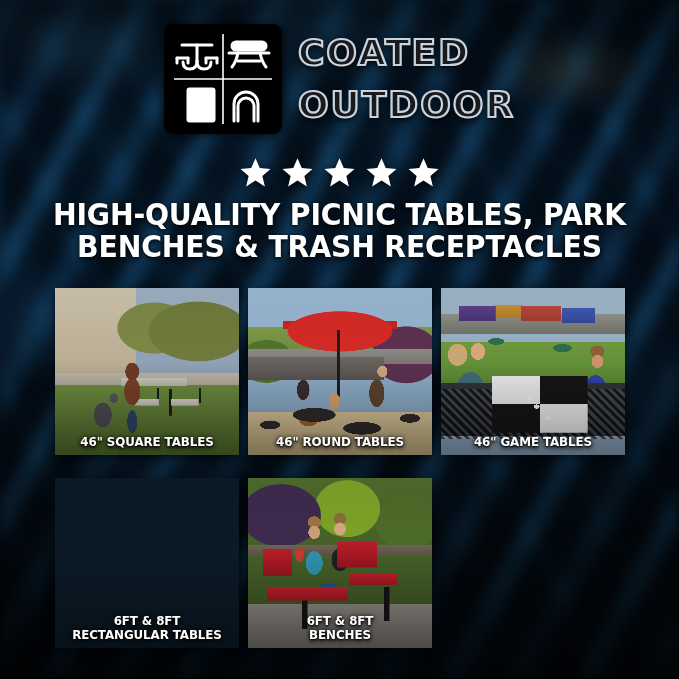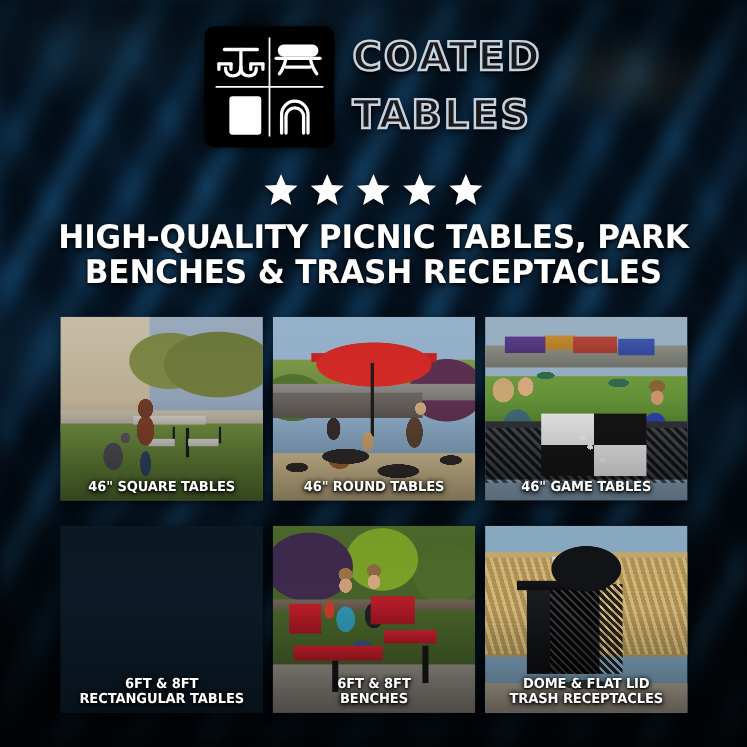--- a/index.html
+++ b/index.html
@@ -366,21 +366,21 @@
             <rect x="20" y="61" width="26" height="32" rx="1.5" fill="#fff" stroke="#fff"></rect>
 
             <path d="M66 93 v-17 a12 12 0 0 1 24 0 v17"></path>
             <path d="M70 93 v-15 a8 8 0 0 1 16 0 v15"></path>
           </g>
         </svg>
       </div>
 
       <div class="logo-words">
         <span class="logo-word">COATED</span>
-        <span class="logo-word">TABLES</span>
+        <span class="logo-word">OUTDOOR</span>
       </div>
     </div>
 
     <div class="stars">
       <span class="star">
           <svg viewBox="0 0 24 24">
             <path fill="currentColor" d="M12 1.6l3.1 7.2 7.8.6-5.9 5.1 1.8 7.6L12 17.9 5.2 22.1 7 14.5 1.1 9.4l7.8-.6z"></path>
           </svg>
         </span>
       <span class="star">
@@ -442,23 +442,16 @@
       </div>
 
       <div class="card">
         <div class="photo ph-bench"></div>
         <div class="caption">
           <span class="cap-line">6FT &amp; 8FT</span>
           <span class="cap-line">BENCHES</span>
         </div>
       </div>
 
-      <div class="card">
-        <div class="photo ph-trash"></div>
-        <div class="caption">
-          <span class="cap-line">DOME &amp; FLAT LID</span>
-          <span class="cap-line">TRASH RECEPTACLES</span>
-        </div>
-      </div>
 
     </div>
   </div>
 </div>
 
 </body></html>

